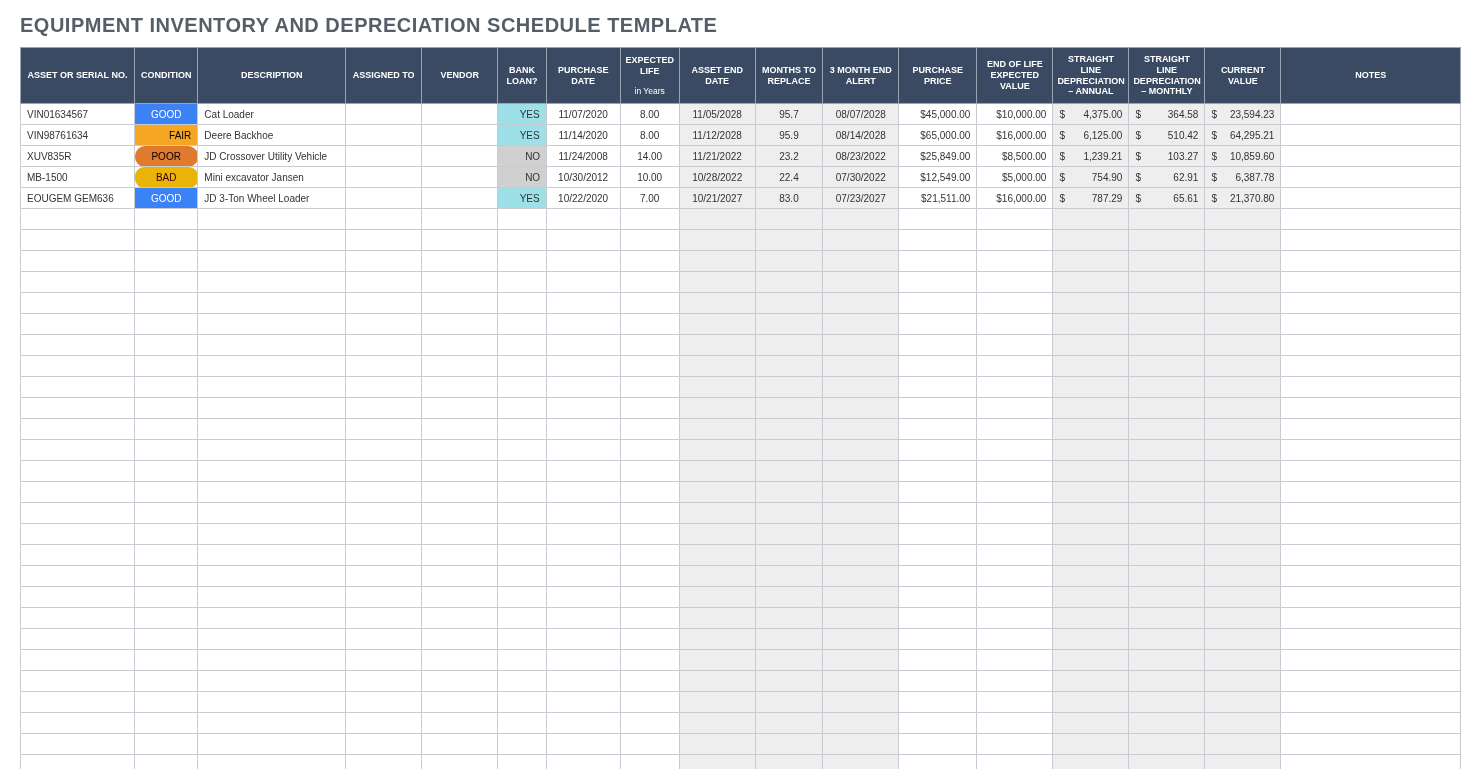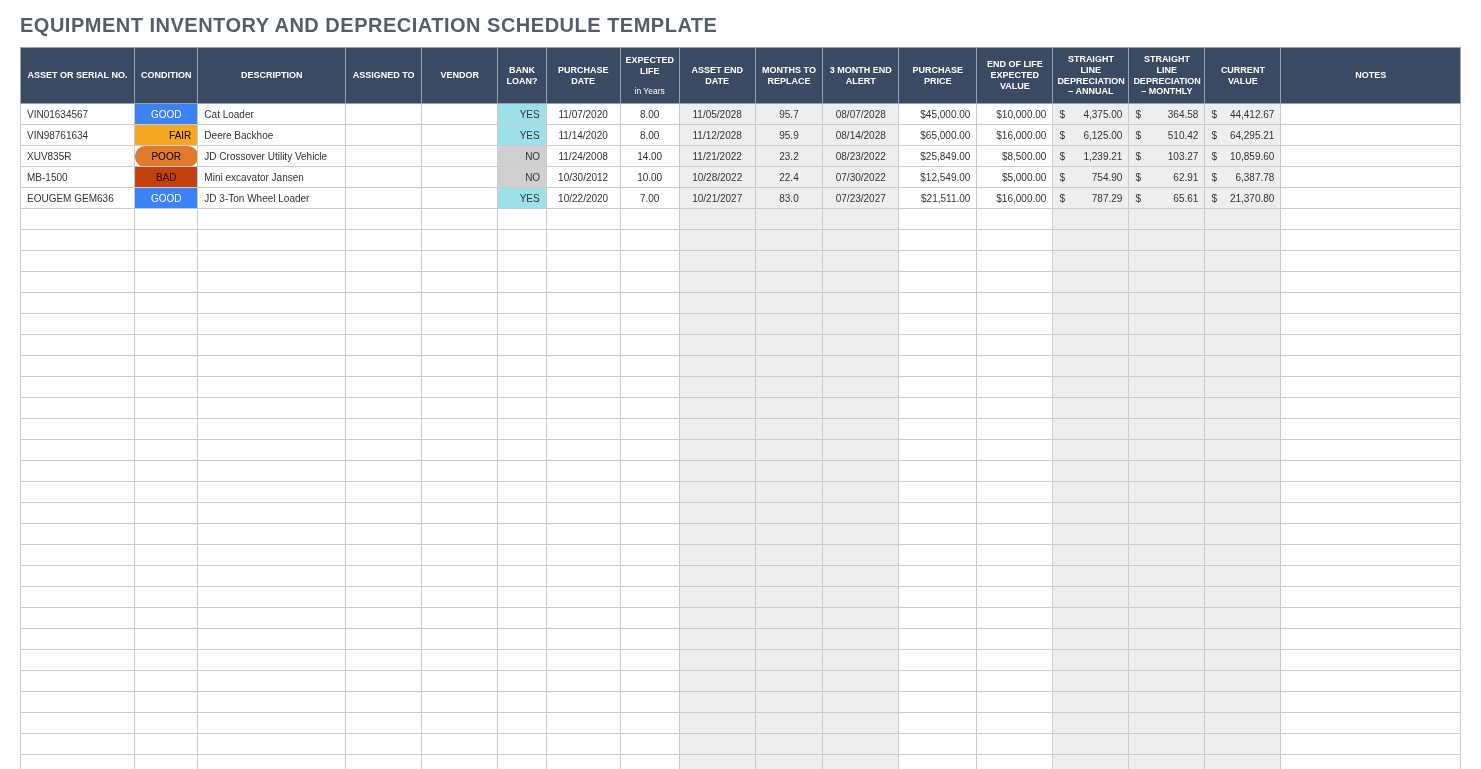--- a/index.html
+++ b/index.html
@@ -50,21 +50,21 @@
     white-space: nowrap;
     overflow: hidden;
   }
   td.left   { text-align: left; }
   td.center { text-align: center; }
   td.right  { text-align: right; }
   td.shaded { background: #eeeeee; }
   .cond-GOOD { background:#3b82f6; color:#fff; text-align:center; font-weight:normal;}
   .cond-FAIR { background:#f5a623; color:#000; text-align:right;}
   .cond-POOR { background:#e07b2e; color:#000; text-align:center;border-radius:10px;}
-  .cond-BAD  { background:#c2410c; color:#3a0000; text-align:center;}
+  .cond-BAD  { background:#eab308; color:#3a0000; text-align:center;border-radius:9px;}
   .loan-YES { background:#9ee0e8; text-align:right;}
   .loan-NO  { background:#d0d0d0; text-align:center;padding-left:27px;}
   .money-split { display:flex; justify-content:space-between; }
   .money-split .sym { padding-right:4px; }
 </style>
 </head>
 <body>
 
 <h1>EQUIPMENT INVENTORY AND DEPRECIATION SCHEDULE TEMPLATE</h1>
 
@@ -132,21 +132,21 @@
         </td>
         <td class="shaded">
           <span class="money-split">
             <span class="sym">$</span>
             <span>364.58</span>
           </span>
         </td>
         <td class="shaded">
           <span class="money-split">
             <span class="sym">$</span>
-            <span>44,412.67</span>
+            <span>23,594.23</span>
           </span>
         </td>
         <td class="left"></td>
       </tr>
       <tr>
         <td class="left">VIN98761634</td>
         <td class="cond-FAIR">FAIR</td>
         <td class="left">Deere Backhoe</td>
         <td class="left"></td>
         <td class="left"></td>

